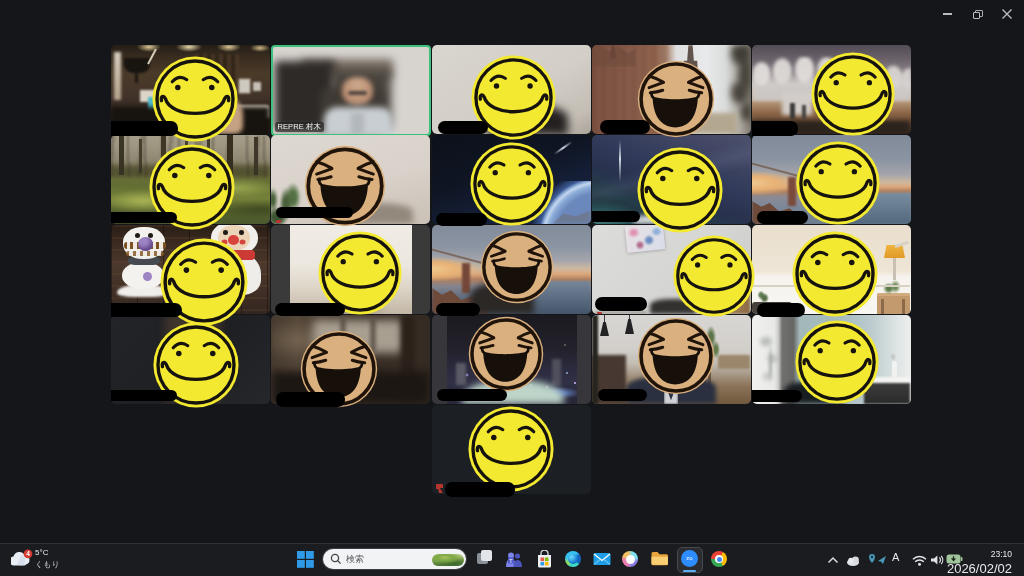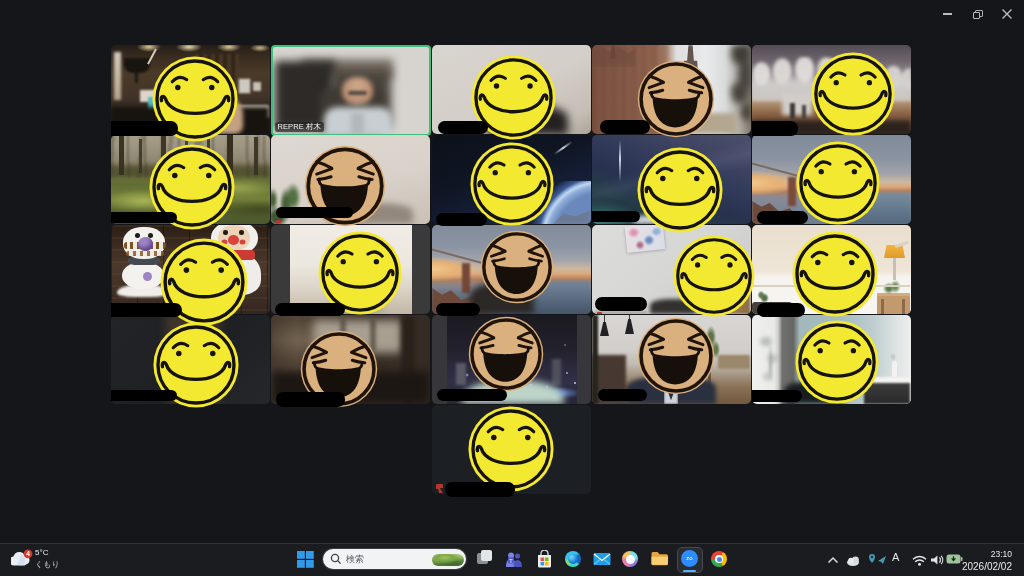--- a/index.html
+++ b/index.html
@@ -422,14 +422,14 @@
   <svg class="abs" style="left:930px;top:554px;z-index:55" width="14" height="12">
     <path d="M1 4.5 h3 l3.4 -3 v9 l-3.4 -3 h-3 Z" fill="#dfe2e6"></path>
     <path d="M9.4 3.4 a4 4 0 0 1 0 5.2 M11.2 1.8 a6.5 6.5 0 0 1 0 8.4" fill="none" stroke="#dfe2e6" stroke-width="1.2"></path>
   </svg>
   <svg class="abs" style="left:946px;top:553px;z-index:55" width="17" height="12">
     <rect x="0.5" y="1.5" width="14" height="9" rx="2.5" fill="#9fc49b"></rect>
     <rect x="14.8" y="4" width="1.7" height="4" rx="0.8" fill="#9fc49b"></rect>
     <path d="M7.5 3.2 v4 M5.6 5.4 l1.9 2.2 l1.9 -2.2" fill="none" stroke="#1d2a1c" stroke-width="1.3"></path>
   </svg>
   <div class="tbtext" style="right:12px;top:549px;font-size:8.5px;text-align:right;">23:10</div>
-  <div class="tbtext" style="right:12px;top:561px;font-size:10px;text-align:left;">2026/02/02</div>
+  <div class="tbtext" style="right:12px;top:561px;font-size:13px;text-align:left;">2026/02/02</div>
 </div>
 
 </body></html>

